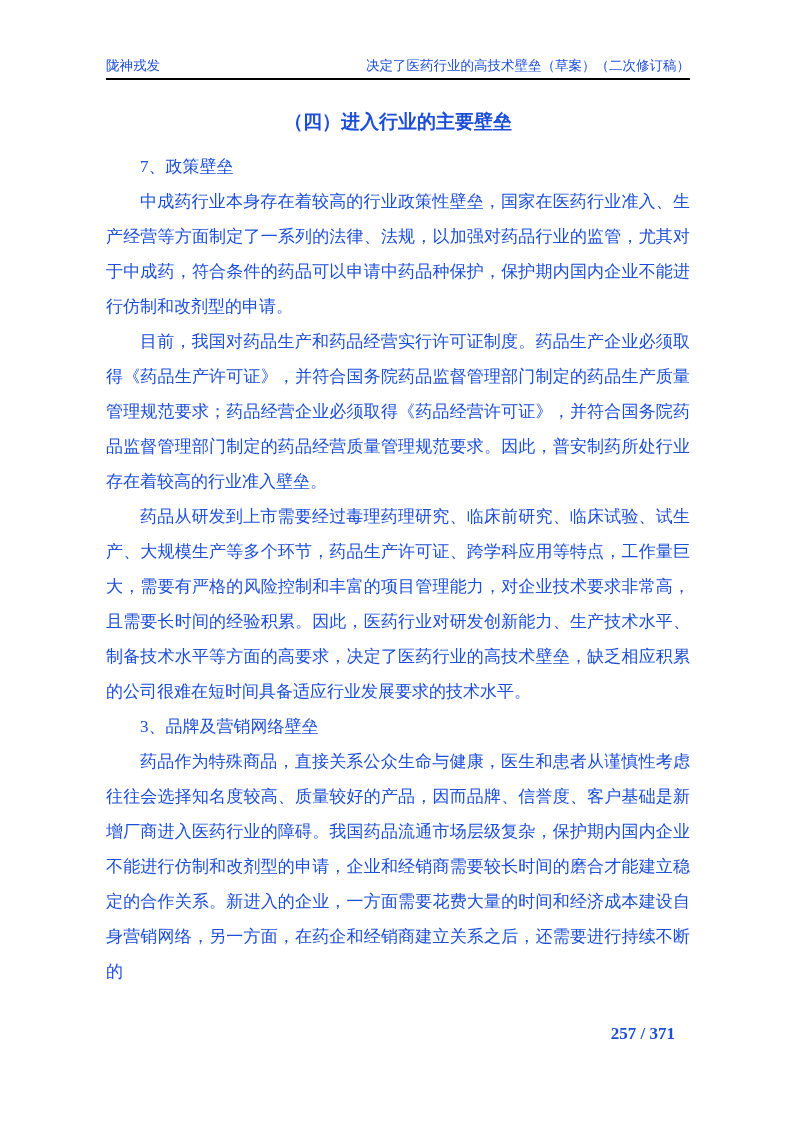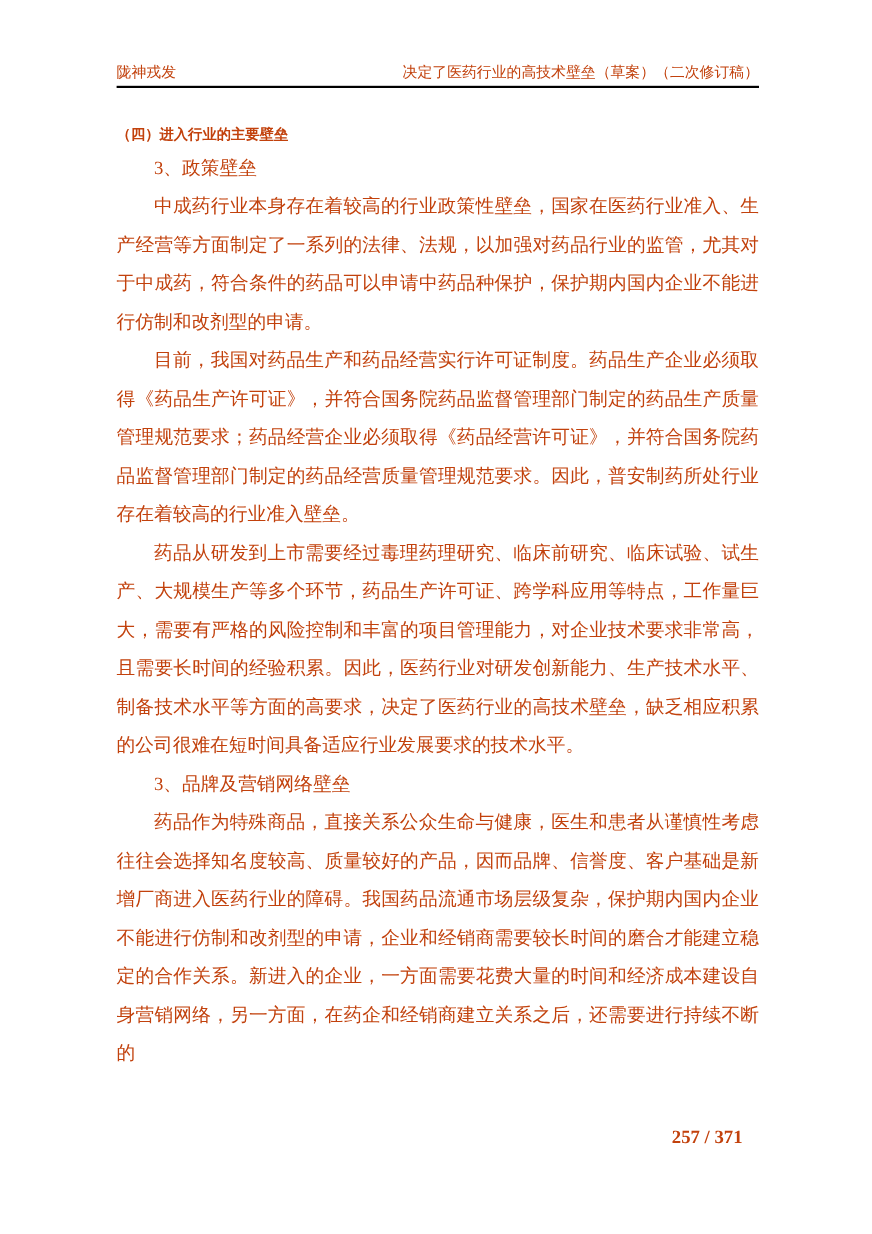--- a/index.html
+++ b/index.html
@@ -4,21 +4,21 @@
 <style>
   * { margin: 0; padding: 0; box-sizing: border-box; }
   html, body { background: #ffffff; }
   .page {
     position: relative;
     width: 793px;
     height: 1122px;
     background: #ffffff;
     overflow: hidden;
     font-family: "Liberation Serif", serif;
-    color: #c2410c;
+    color: #1d4ed8;
   }
   .doc-header {
     position: absolute;
     top: 57px;
     left: 106px;
     right: 103px;
     display: flex;
     justify-content: space-between;
     align-items: flex-end;
     font-size: 13.5px;
@@ -34,25 +34,26 @@
     font-size: 17px;
     line-height: 35px;
     text-align: justify;
     text-justify: inter-ideograph;
   }
   .continuation-line {
     text-indent: 0;
   }
   .section-heading {
     margin-top: 13px;
+    margin-bottom: 14px;
     font-family: "Liberation Sans", sans-serif;
     font-weight: bold;
-    font-size: 13px;
+    font-size: 19px;
     line-height: 26px;
-    text-align: left;
+    text-align: center;
   }
   .subsection-heading {
     text-indent: 2em;
     text-align: left;
   }
   .body-paragraph {
     text-indent: 2em;
   }
   .page-footer {
     position: absolute;
@@ -71,21 +72,21 @@
   <div class="doc-header">
     <span>陇神戎发</span>
     <span>决定了医药行业的高技术壁垒（草案）（二次修订稿）</span>
   </div>
 
   <div class="doc-main">
 
 
     <div class="section-heading">（四）进入行业的主要壁垒</div>
 
-    <div class="subsection-heading">3、政策壁垒</div>
+    <div class="subsection-heading">7、政策壁垒</div>
 
     <p class="body-paragraph">中成药行业本身存在着较高的行业政策性壁垒，国家在医药行业准入、生产经营等方面制定了一系列的法律、法规，以加强对药品行业的监管，尤其对于中成药，符合条件的药品可以申请中药品种保护，保护期内国内企业不能进行仿制和改剂型的申请。</p>
 
     <p class="body-paragraph">目前，我国对药品生产和药品经营实行许可证制度。药品生产企业必须取得《药品生产许可证》，并符合国务院药品监督管理部门制定的药品生产质量管理规范要求；药品经营企业必须取得《药品经营许可证》，并符合国务院药品监督管理部门制定的药品经营质量管理规范要求。因此，普安制药所处行业存在着较高的行业准入壁垒。</p>
 
 
     <p class="body-paragraph">药品从研发到上市需要经过毒理药理研究、临床前研究、临床试验、试生产、大规模生产等多个环节，药品生产许可证、跨学科应用等特点，工作量巨大，需要有严格的风险控制和丰富的项目管理能力，对企业技术要求非常高，且需要长时间的经验积累。因此，医药行业对研发创新能力、生产技术水平、制备技术水平等方面的高要求，决定了医药行业的高技术壁垒，缺乏相应积累的公司很难在短时间具备适应行业发展要求的技术水平。</p>
 
     <div class="subsection-heading">3、品牌及营销网络壁垒</div>
 

